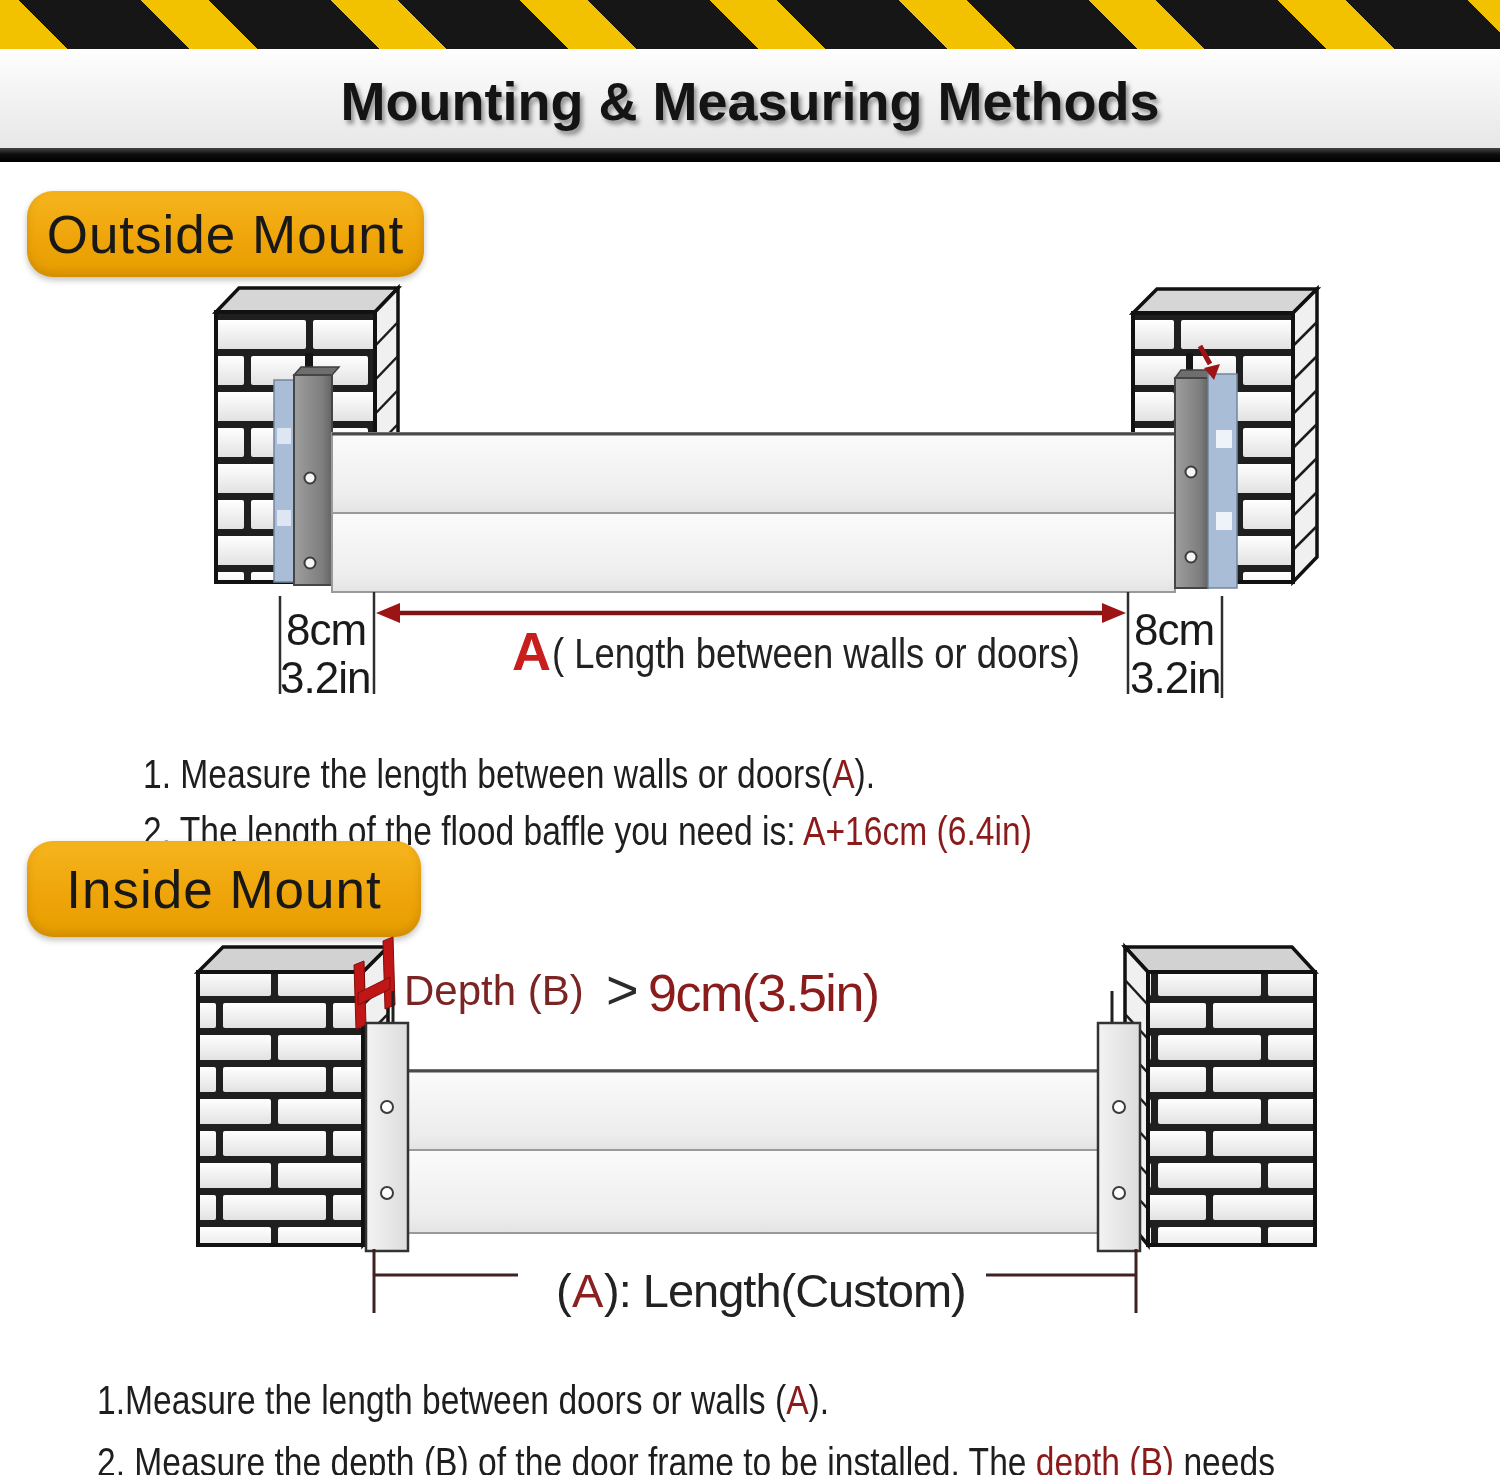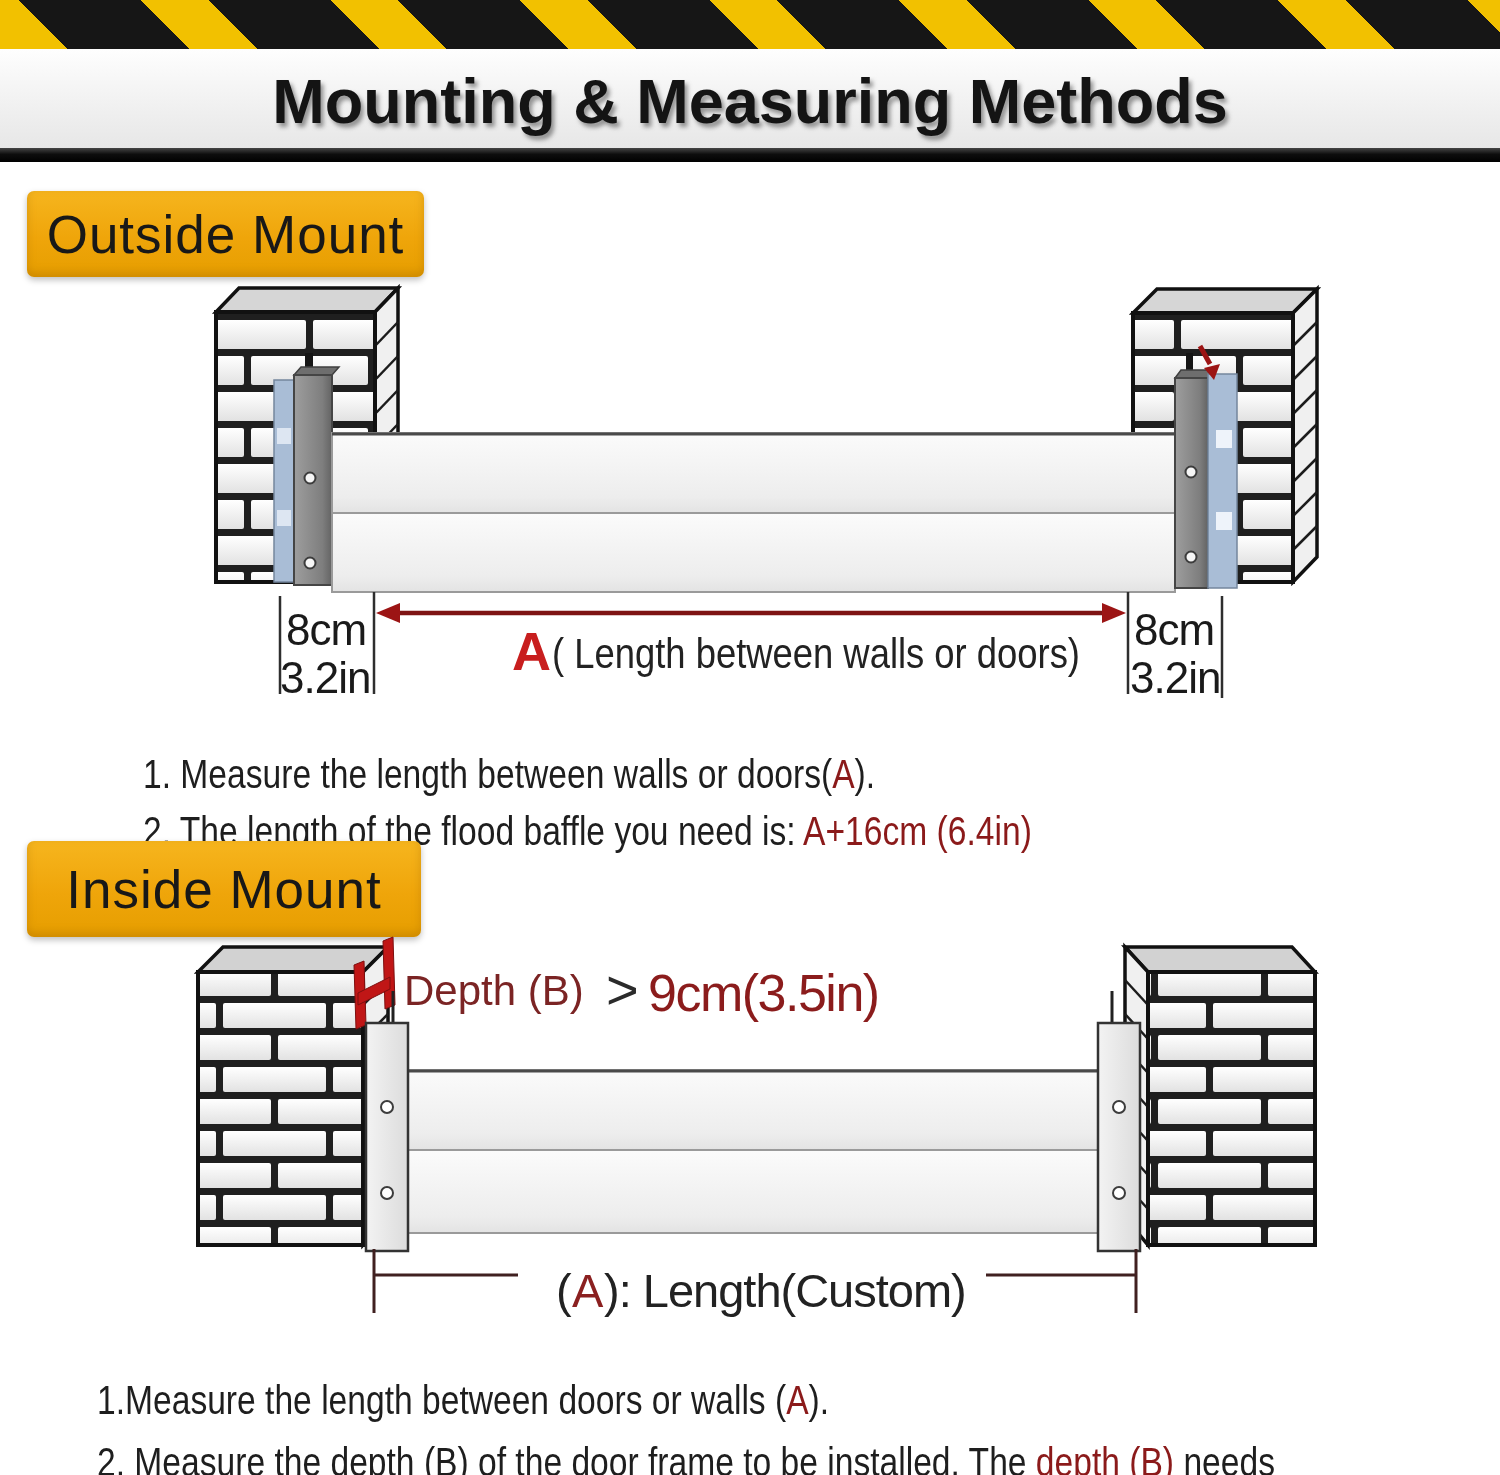--- a/index.html
+++ b/index.html
@@ -6,28 +6,28 @@
   .page{position:relative;width:1500px;height:1475px;background:#ffffff;overflow:hidden;
         font-family:"Liberation Sans",sans-serif;}
 
   
   .tape{position:absolute;top:0;left:0;width:1500px;height:49px;
         background:repeating-linear-gradient(45deg,#f2c100 0 48px,#161616 48px 134px);
         box-shadow:0 3px 7px rgba(0,0,0,.35);}
   .title-band{position:absolute;top:49px;left:0;width:1500px;height:99px;
         background:linear-gradient(180deg,#fefefe 0%,#f1f1f1 55%,#e7e7e7 100%);}
   .title-band h1{margin:0;width:100%;text-align:center;line-height:104px;
-        font-size:63px;font-weight:bold;color:#141414;letter-spacing:0;
+        font-size:54px;font-weight:bold;color:#141414;letter-spacing:0;
         text-shadow:3px 4px 4px rgba(70,70,70,.55);}
   .dark-bar{position:absolute;top:148px;left:0;width:1500px;height:14px;
         background:linear-gradient(180deg,#454545,#0d0d0d 45%,#000000);}
 
   
   .badge{position:absolute;background:linear-gradient(180deg,#f6b51e 0%,#efa50a 55%,#e69e00 100%);
-        border-radius:7px;display:flex;align-items:center;justify-content:center;
+        border-radius:26px;display:flex;align-items:center;justify-content:center;
         color:#181818;box-shadow:0 3px 6px rgba(0,0,0,.25), inset 0 -4px 8px rgba(160,100,0,.35);}
   .badge span{font-size:53px;letter-spacing:1px;}
   .badge-outside{left:27px;top:191px;width:397px;height:86px;}
   .badge-inside{left:27px;top:841px;width:394px;height:96px;}
 
   
   .diagram{position:absolute;left:0;width:1500px;}
   #diagram-outside{top:280px;height:430px;}
   #diagram-inside{top:935px;height:400px;}
   .svg-label{font-family:"Liberation Sans",sans-serif;}

